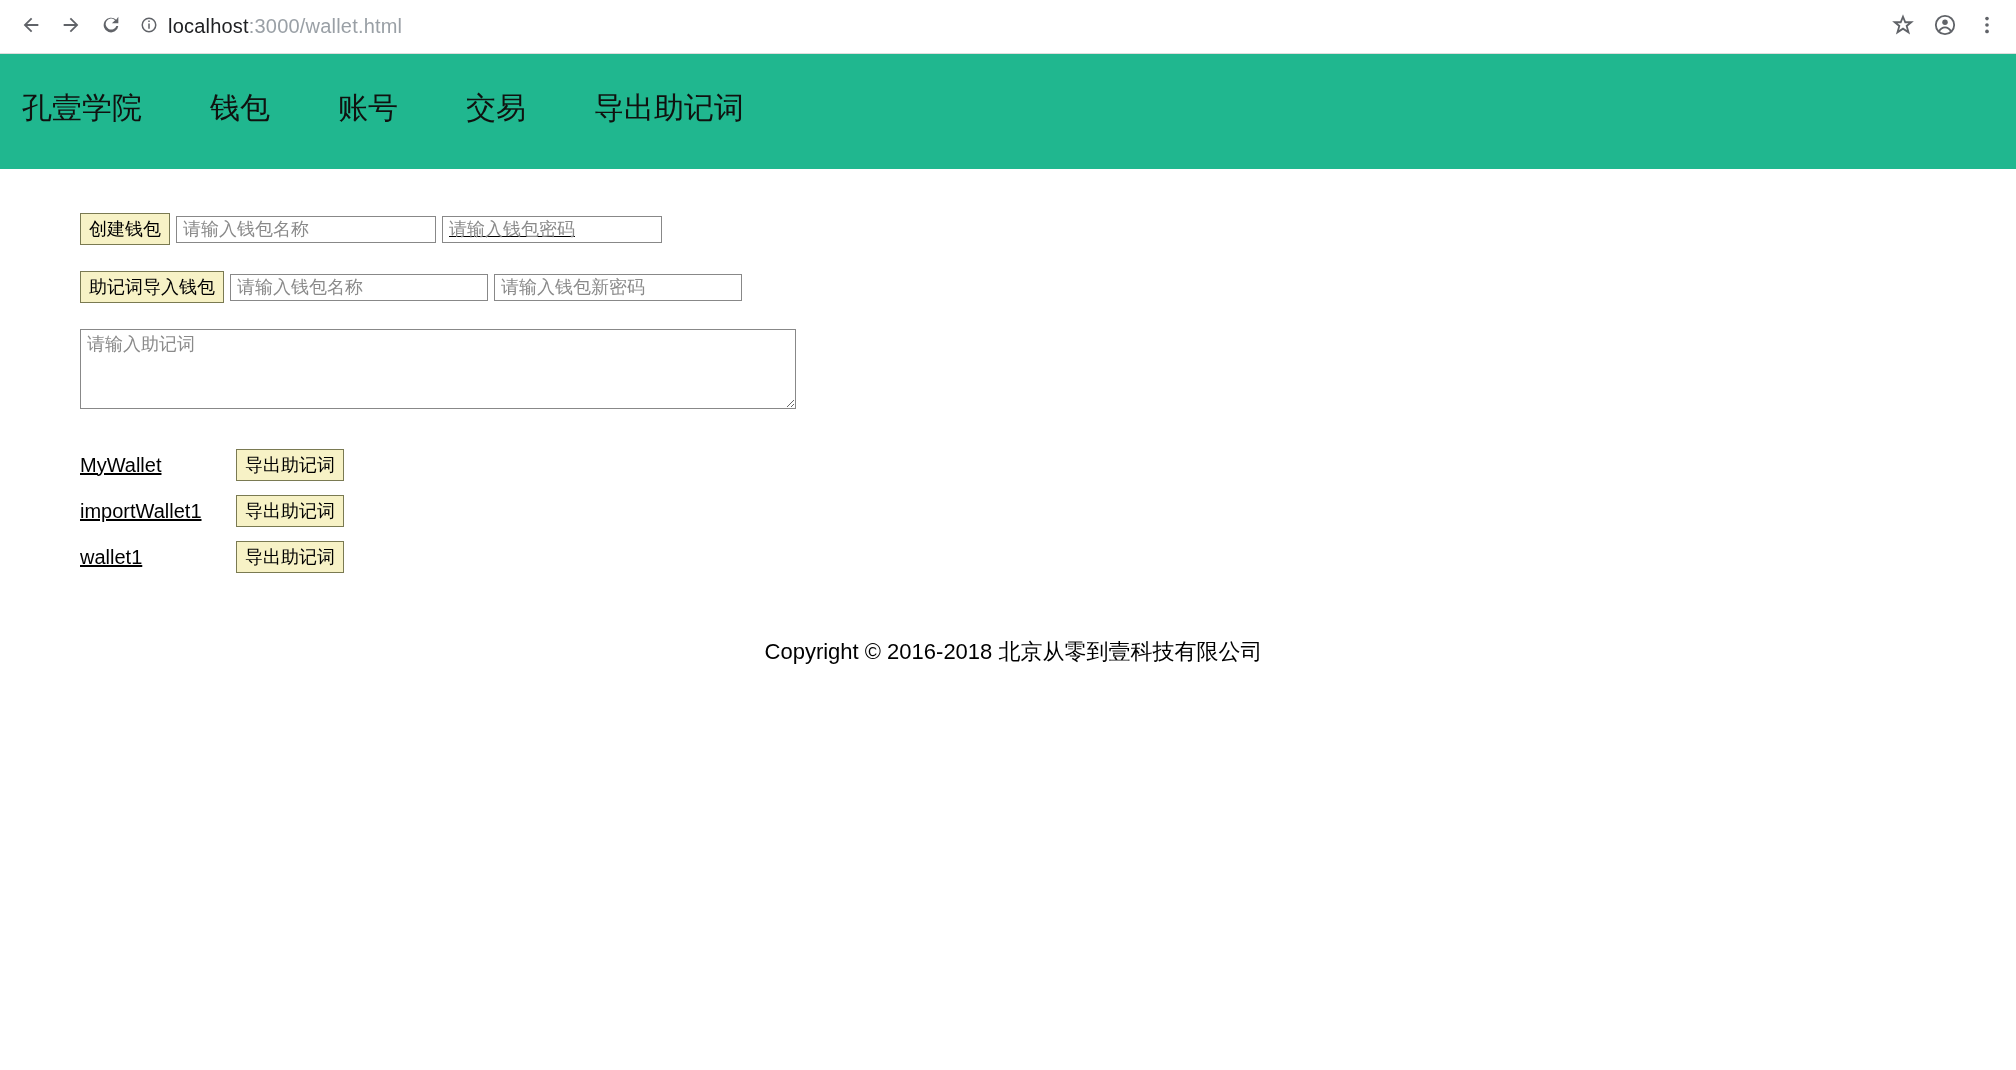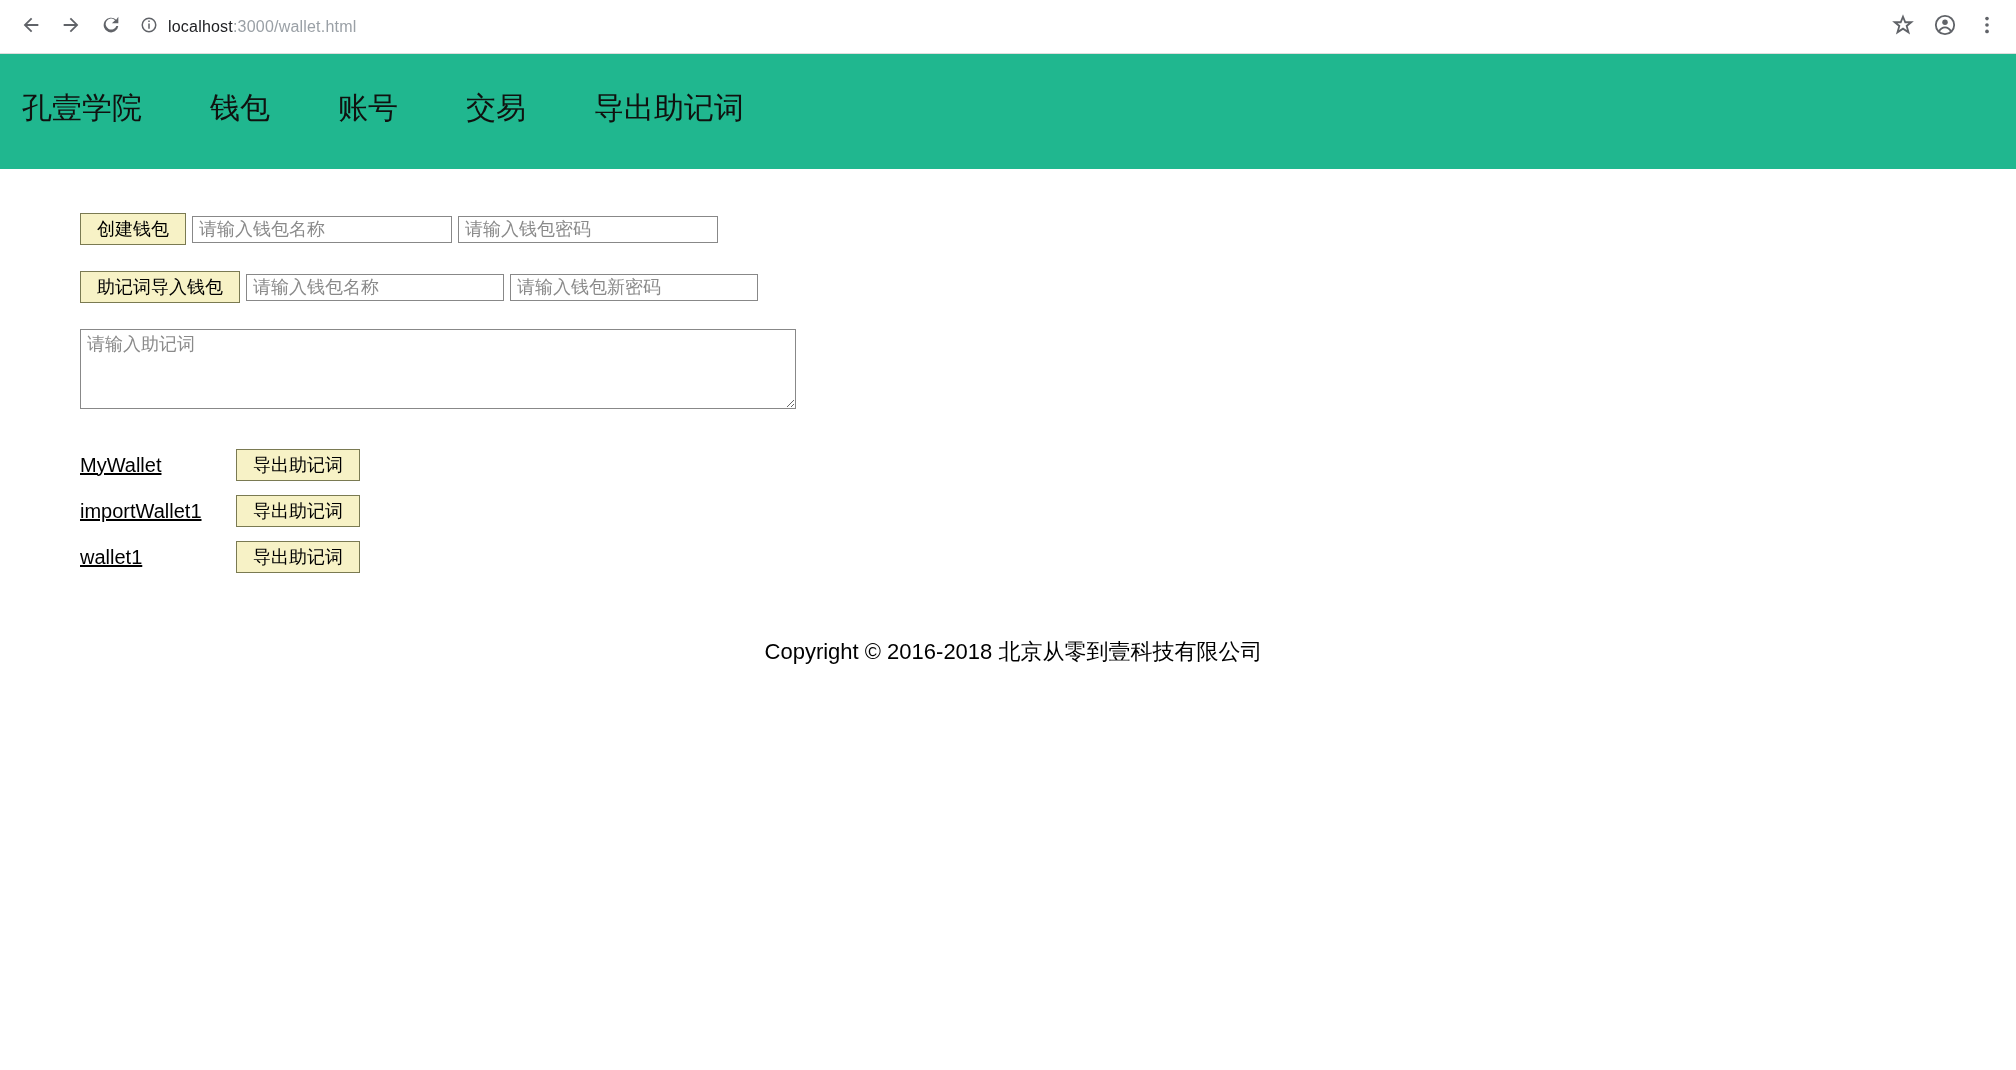--- a/index.html
+++ b/index.html
@@ -12,21 +12,21 @@
     height: 54px;
     padding: 0 10px;
     background: #fff;
     border-bottom: 1px solid #ddd;
     gap: 14px;
   }
   .nav-icons { display: flex; align-items: center; gap: 18px; padding-left: 10px; }
   .nav-icons svg { width: 22px; height: 22px; fill: #606368; }
   .addr-wrap { display: flex; align-items: center; gap: 10px; flex: 1; padding-left: 4px; }
   .addr-wrap .info-icon { width: 18px; height: 18px; }
-  .addr-url { font-size: 16px; color: #202124; letter-spacing: .2px; }
+  .addr-url { font-size: 20px; color: #202124; letter-spacing: .2px; }
   .addr-url .faded { color: #9aa0a6; }
   .right-icons { display: flex; align-items: center; gap: 20px; padding-right: 8px; }
   .right-icons svg { width: 22px; height: 22px; fill: #606368; }
 
   
   .app-header {
     background: #20b78f;
     padding: 34px 22px 40px 22px;
     display: flex;
     align-items: center;
@@ -38,38 +38,38 @@
     white-space: nowrap;
   }
 
   
   .content { padding: 44px 80px 30px 80px; }
   h1.page-title { font-size: 44px; font-weight: bold; margin-bottom: 38px; }
 
   .form-row { display: flex; align-items: center; gap: 6px; margin-bottom: 26px; }
   .btn {
     font-size: 18px;
-    padding: 3px 16px;
+    padding: 3px 8px;
     background: #f7f2c6;
     border: 1px solid #7a7a52;
     color: #000;
     cursor: pointer;
     font-family: inherit;
   }
   input[type="text"], textarea {
     font-size: 18px;
     padding: 2px 6px;
     border: 1px solid #888;
     background: #fff;
     color: #000;
     font-family: inherit;
   }
   input[type="text"]::placeholder, textarea::placeholder { color: #8a8a8a; }
   input.in-name { width: 260px; }
-  input.in-pass { width: 260px; }
+  input.in-pass { width: 220px; text-decoration: underline; }
   input.in-name2 { width: 258px; }
   input.in-pass2 { width: 248px; }
   textarea.mnemonic {
     width: 716px;
     height: 80px;
     resize: both;
     display: block;
     margin-bottom: 40px;
   }
 

